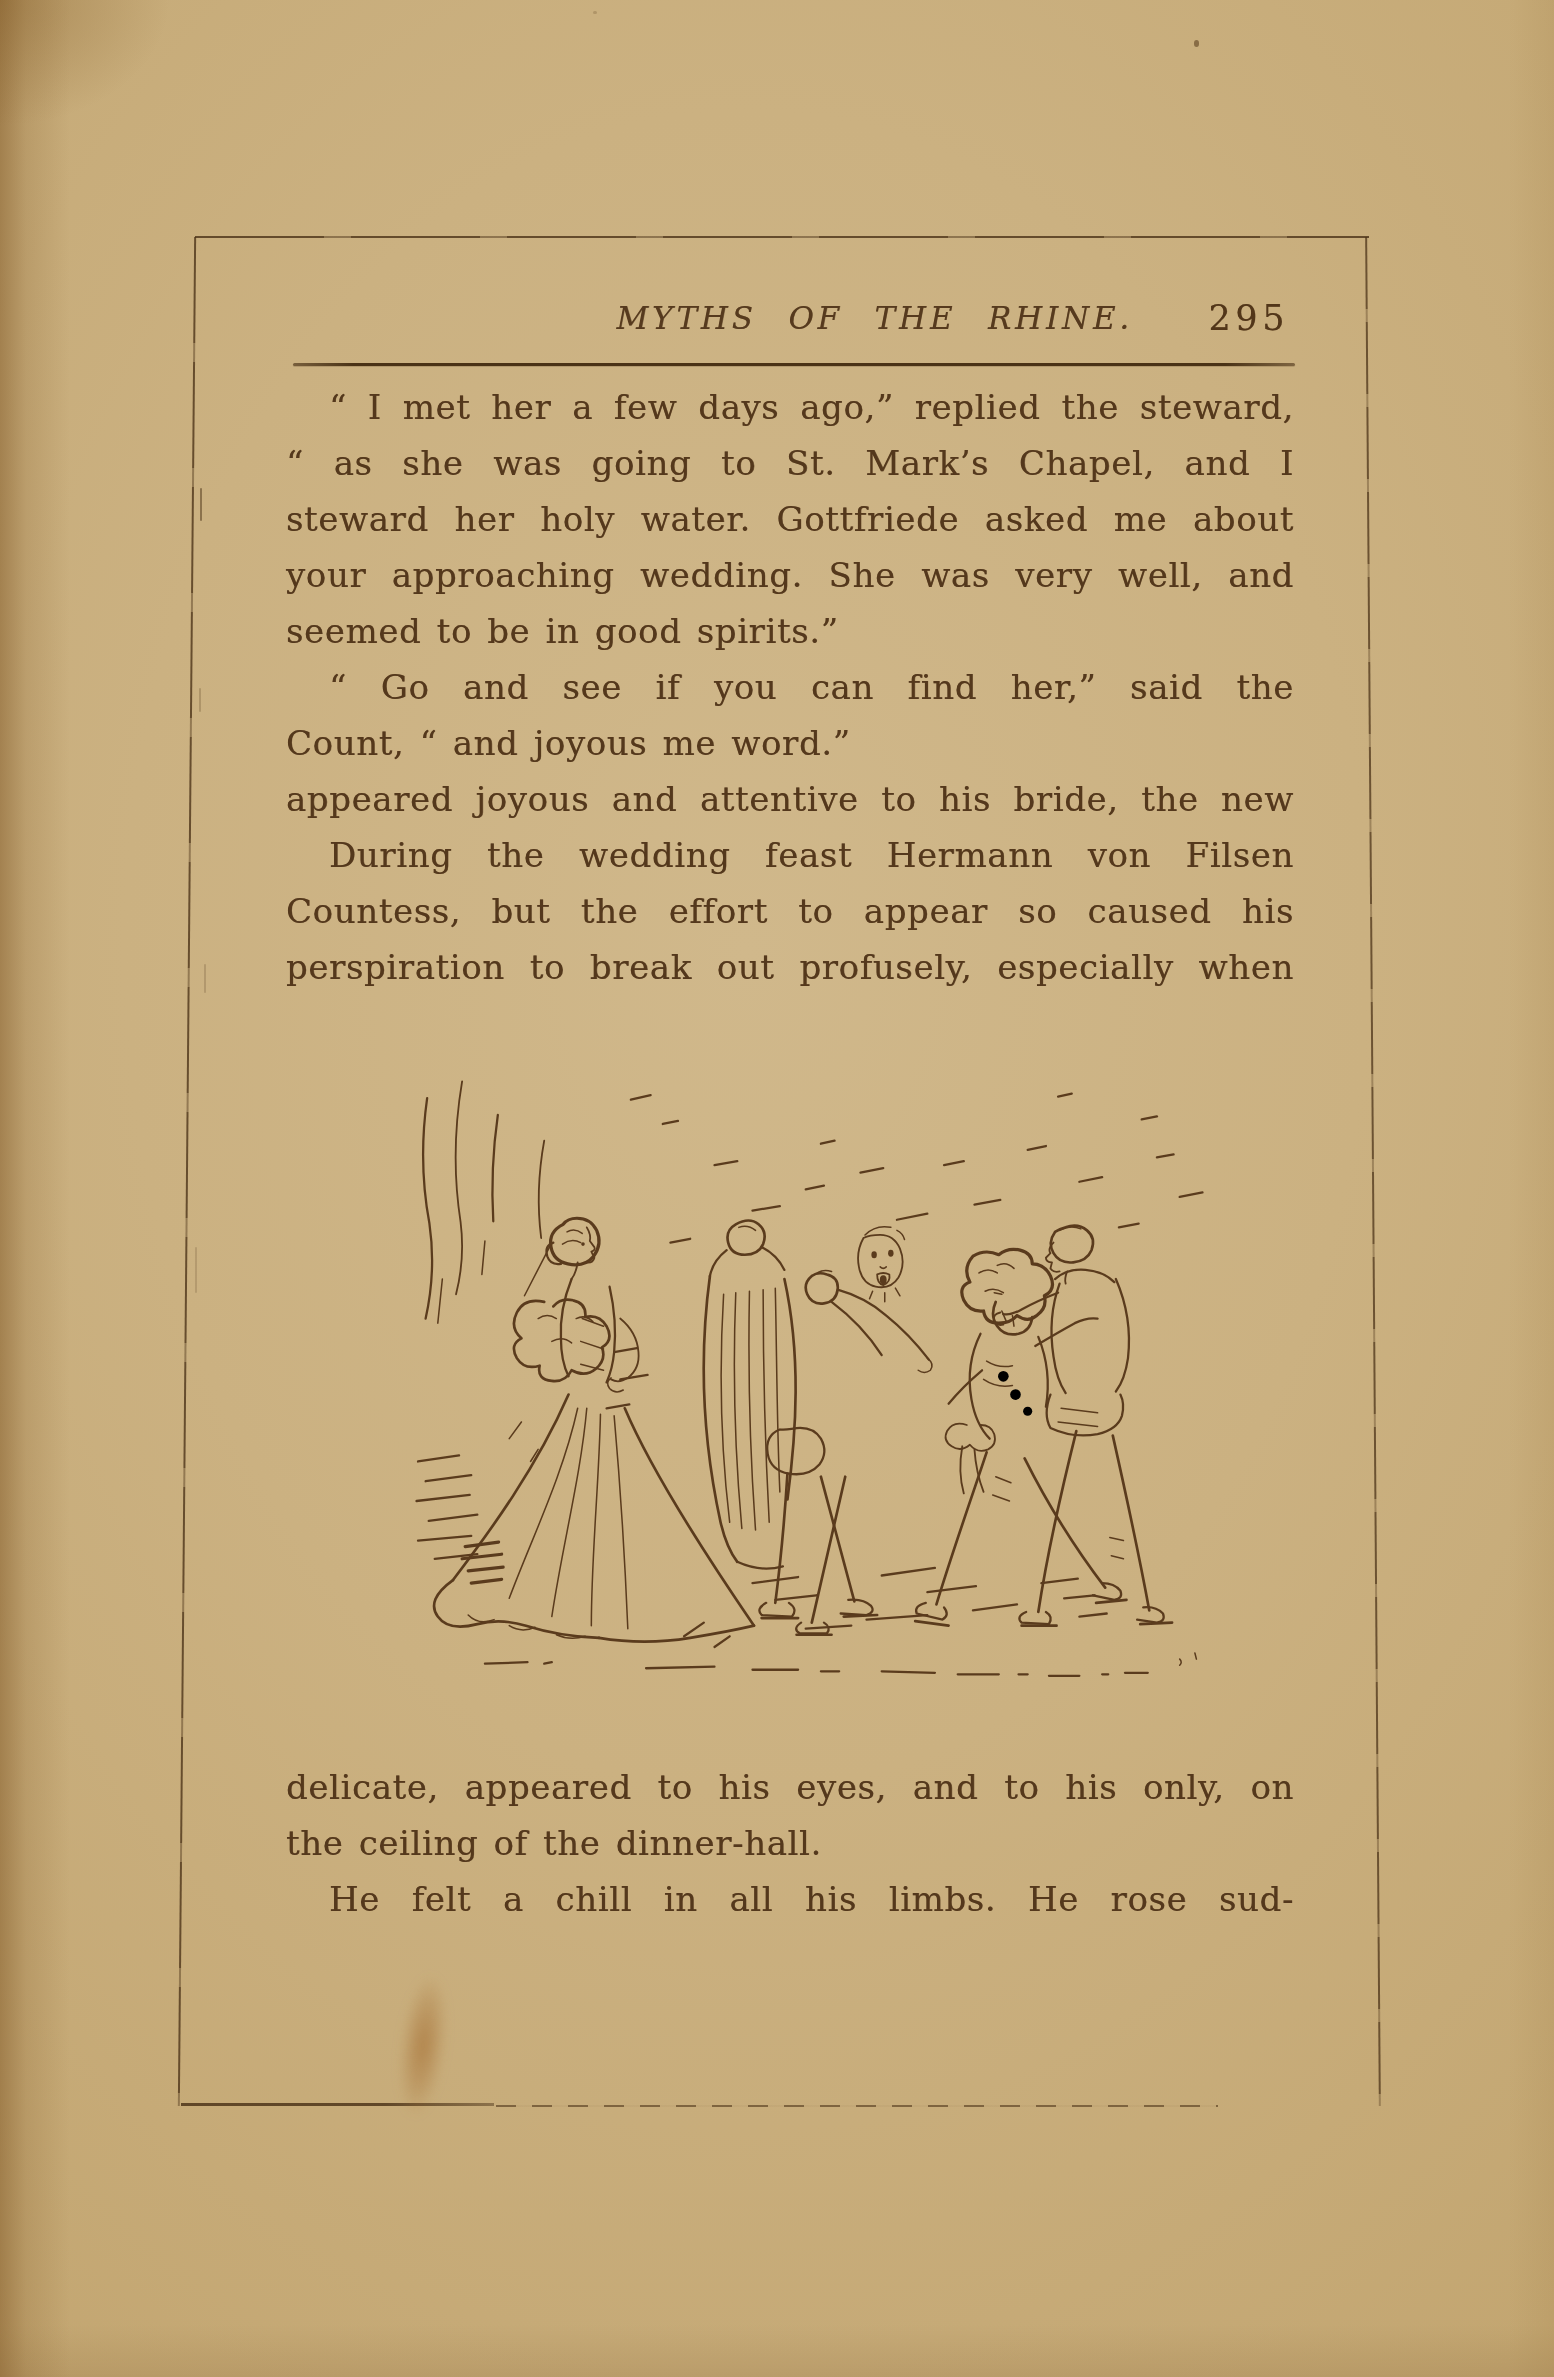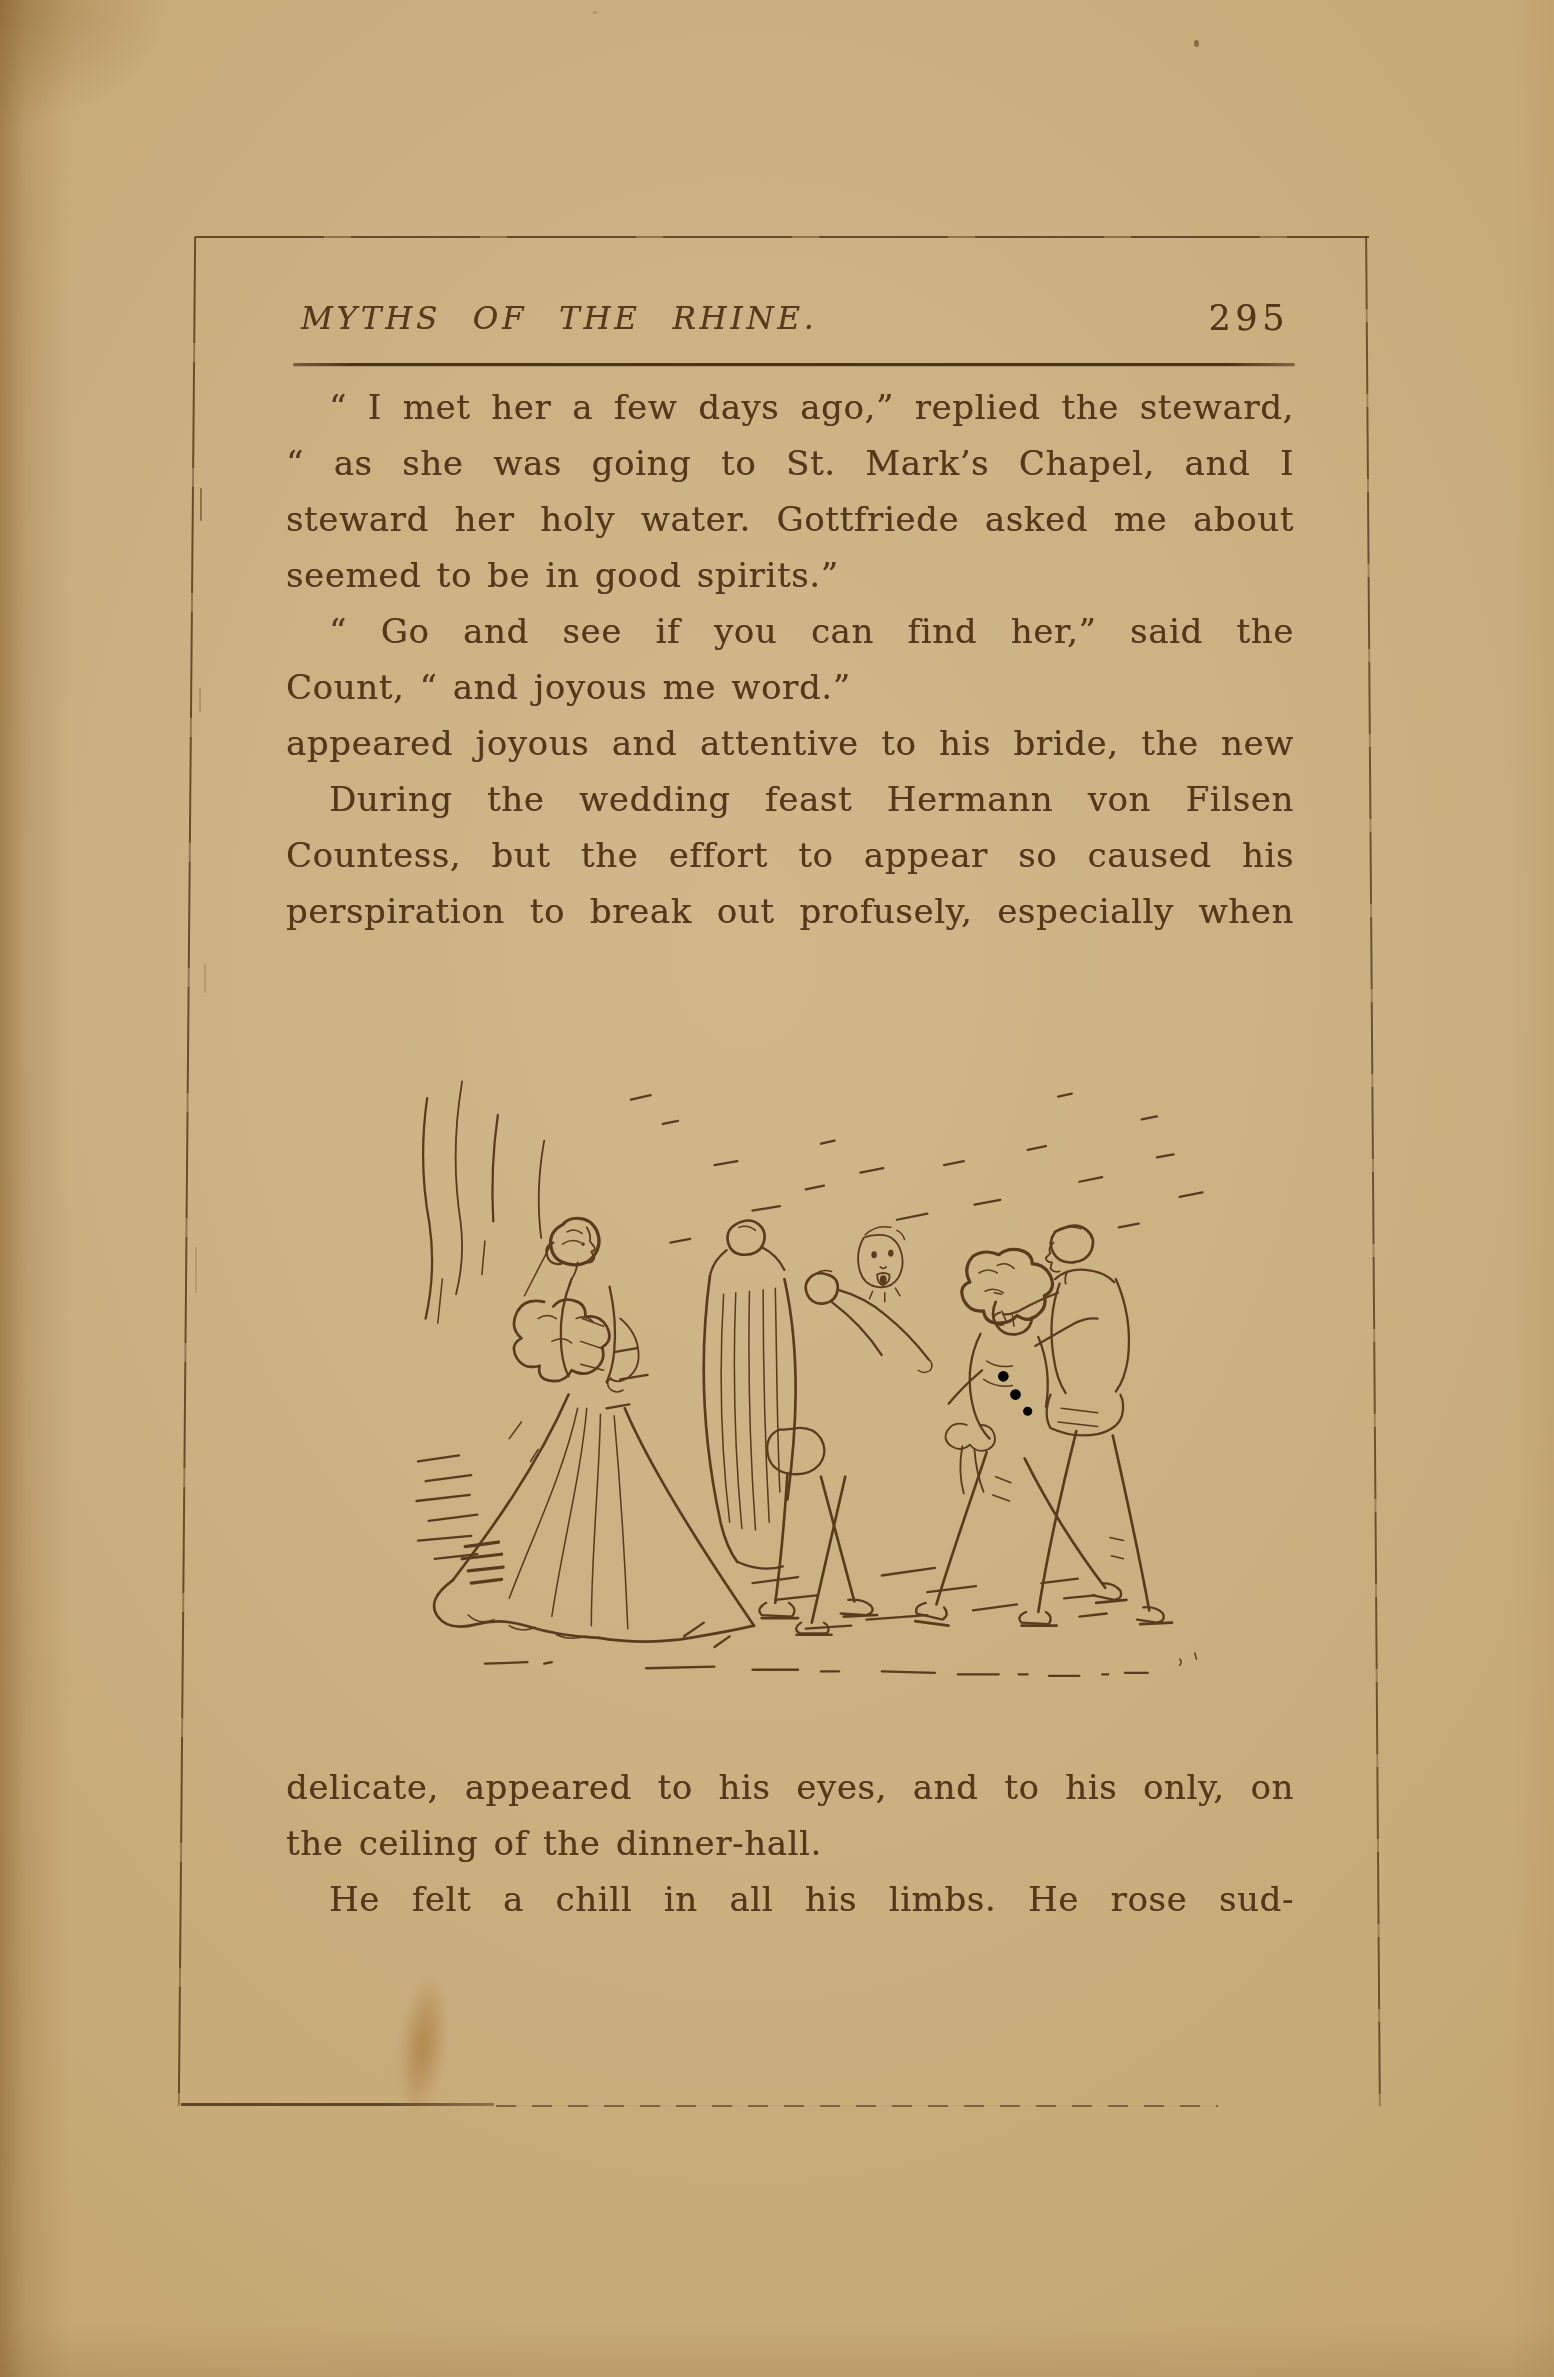--- a/index.html
+++ b/index.html
@@ -28,22 +28,22 @@
     background:repeating-linear-gradient(180deg, rgba(76,51,24,.9) 0 106px, rgba(76,51,24,.5) 106px 125px);}
   .frame-right{left:1372px;top:237px;width:2px;height:1869px;transform:rotate(-.42deg);
     background:repeating-linear-gradient(180deg, rgba(76,51,24,.85) 0 72px, rgba(76,51,24,.4) 72px 85px);}
   .frame-bottom-solid{left:181px;top:2103px;width:313px;height:2.6px;
     background:linear-gradient(90deg, rgba(76,51,24,.95) 0 65%, rgba(76,51,24,.55));}
   .frame-bottom-dash{left:496px;top:2105px;width:722px;height:2px;opacity:.75;
     background:repeating-linear-gradient(90deg, rgba(76,51,24,.8) 0 20px, rgba(76,51,24,.06) 20px 36px);}
   .margin-tick{position:absolute;width:1.7px;background:rgba(76,51,24,.5);border-radius:1.5px;}
   
   .running-title{
-    position:absolute;left:301px;top:299px;width:852px;height:38px;line-height:38px;
-    text-align:left;font-style:italic;font-size:31px;letter-spacing:3.8px;word-spacing:18px;
+    position:absolute;left:281px;top:299px;width:852px;height:38px;line-height:38px;
+    text-align:right;font-style:italic;font-size:31px;letter-spacing:3.8px;word-spacing:18px;
     color:#563a1e;text-shadow:0.3px 0.3px 0.5px rgba(70,45,20,.5);
   }
   .page-number{
     position:absolute;top:299px;right:266px;height:38px;line-height:38px;
     font-size:35px;letter-spacing:4.6px;color:#523619;text-shadow:0.3px 0.3px 0.5px rgba(70,45,20,.5);
   }
   .header-rule{
     position:absolute;left:293px;top:363px;width:1002px;height:2.7px;border-radius:2.3px;
     background:linear-gradient(90deg, rgba(76,51,24,.65), #4a3216 6%, #4a3216 93%, rgba(76,51,24,.6));
     box-shadow:0 0.8px 0 rgba(76,51,24,.25);
@@ -91,20 +91,21 @@
   <div class="margin-tick" style="left:195px;top:1247px;height:46px;opacity:.35;"></div>
 
   <div class="running-title">MYTHS OF THE RHINE.</div>
   <div class="page-number">295</div>
   <div class="header-rule"></div>
 
   <div class="textcol block1">
     <div class="tline indent">“ I met her a few days ago,” replied the steward,</div>
     <div class="tline">“ as she was going to St. Mark’s Chapel, and I</div>
     <div class="tline">steward her holy water.  Gottfriede asked me about</div>
+    <div class="tline">your approaching wedding.  She was very well, and</div>
     <div class="tline par-end">seemed to be in good spirits.”</div>
     <div class="tline indent">“ Go and see if you can find her,” said the</div>
     <div class="tline par-end">Count, “ and joyous me word.”</div>
     <div class="tline">appeared joyous and attentive to his bride, the new</div>
     <div class="tline indent">During the wedding feast Hermann von Filsen</div>
     <div class="tline">Countess, but the effort to appear so caused his</div>
     <div class="tline">perspiration to break out profusely, especially when</div>
   </div>
 
   <svg class="engraving" viewBox="0 0 1090 838" aria-label="engraving">

